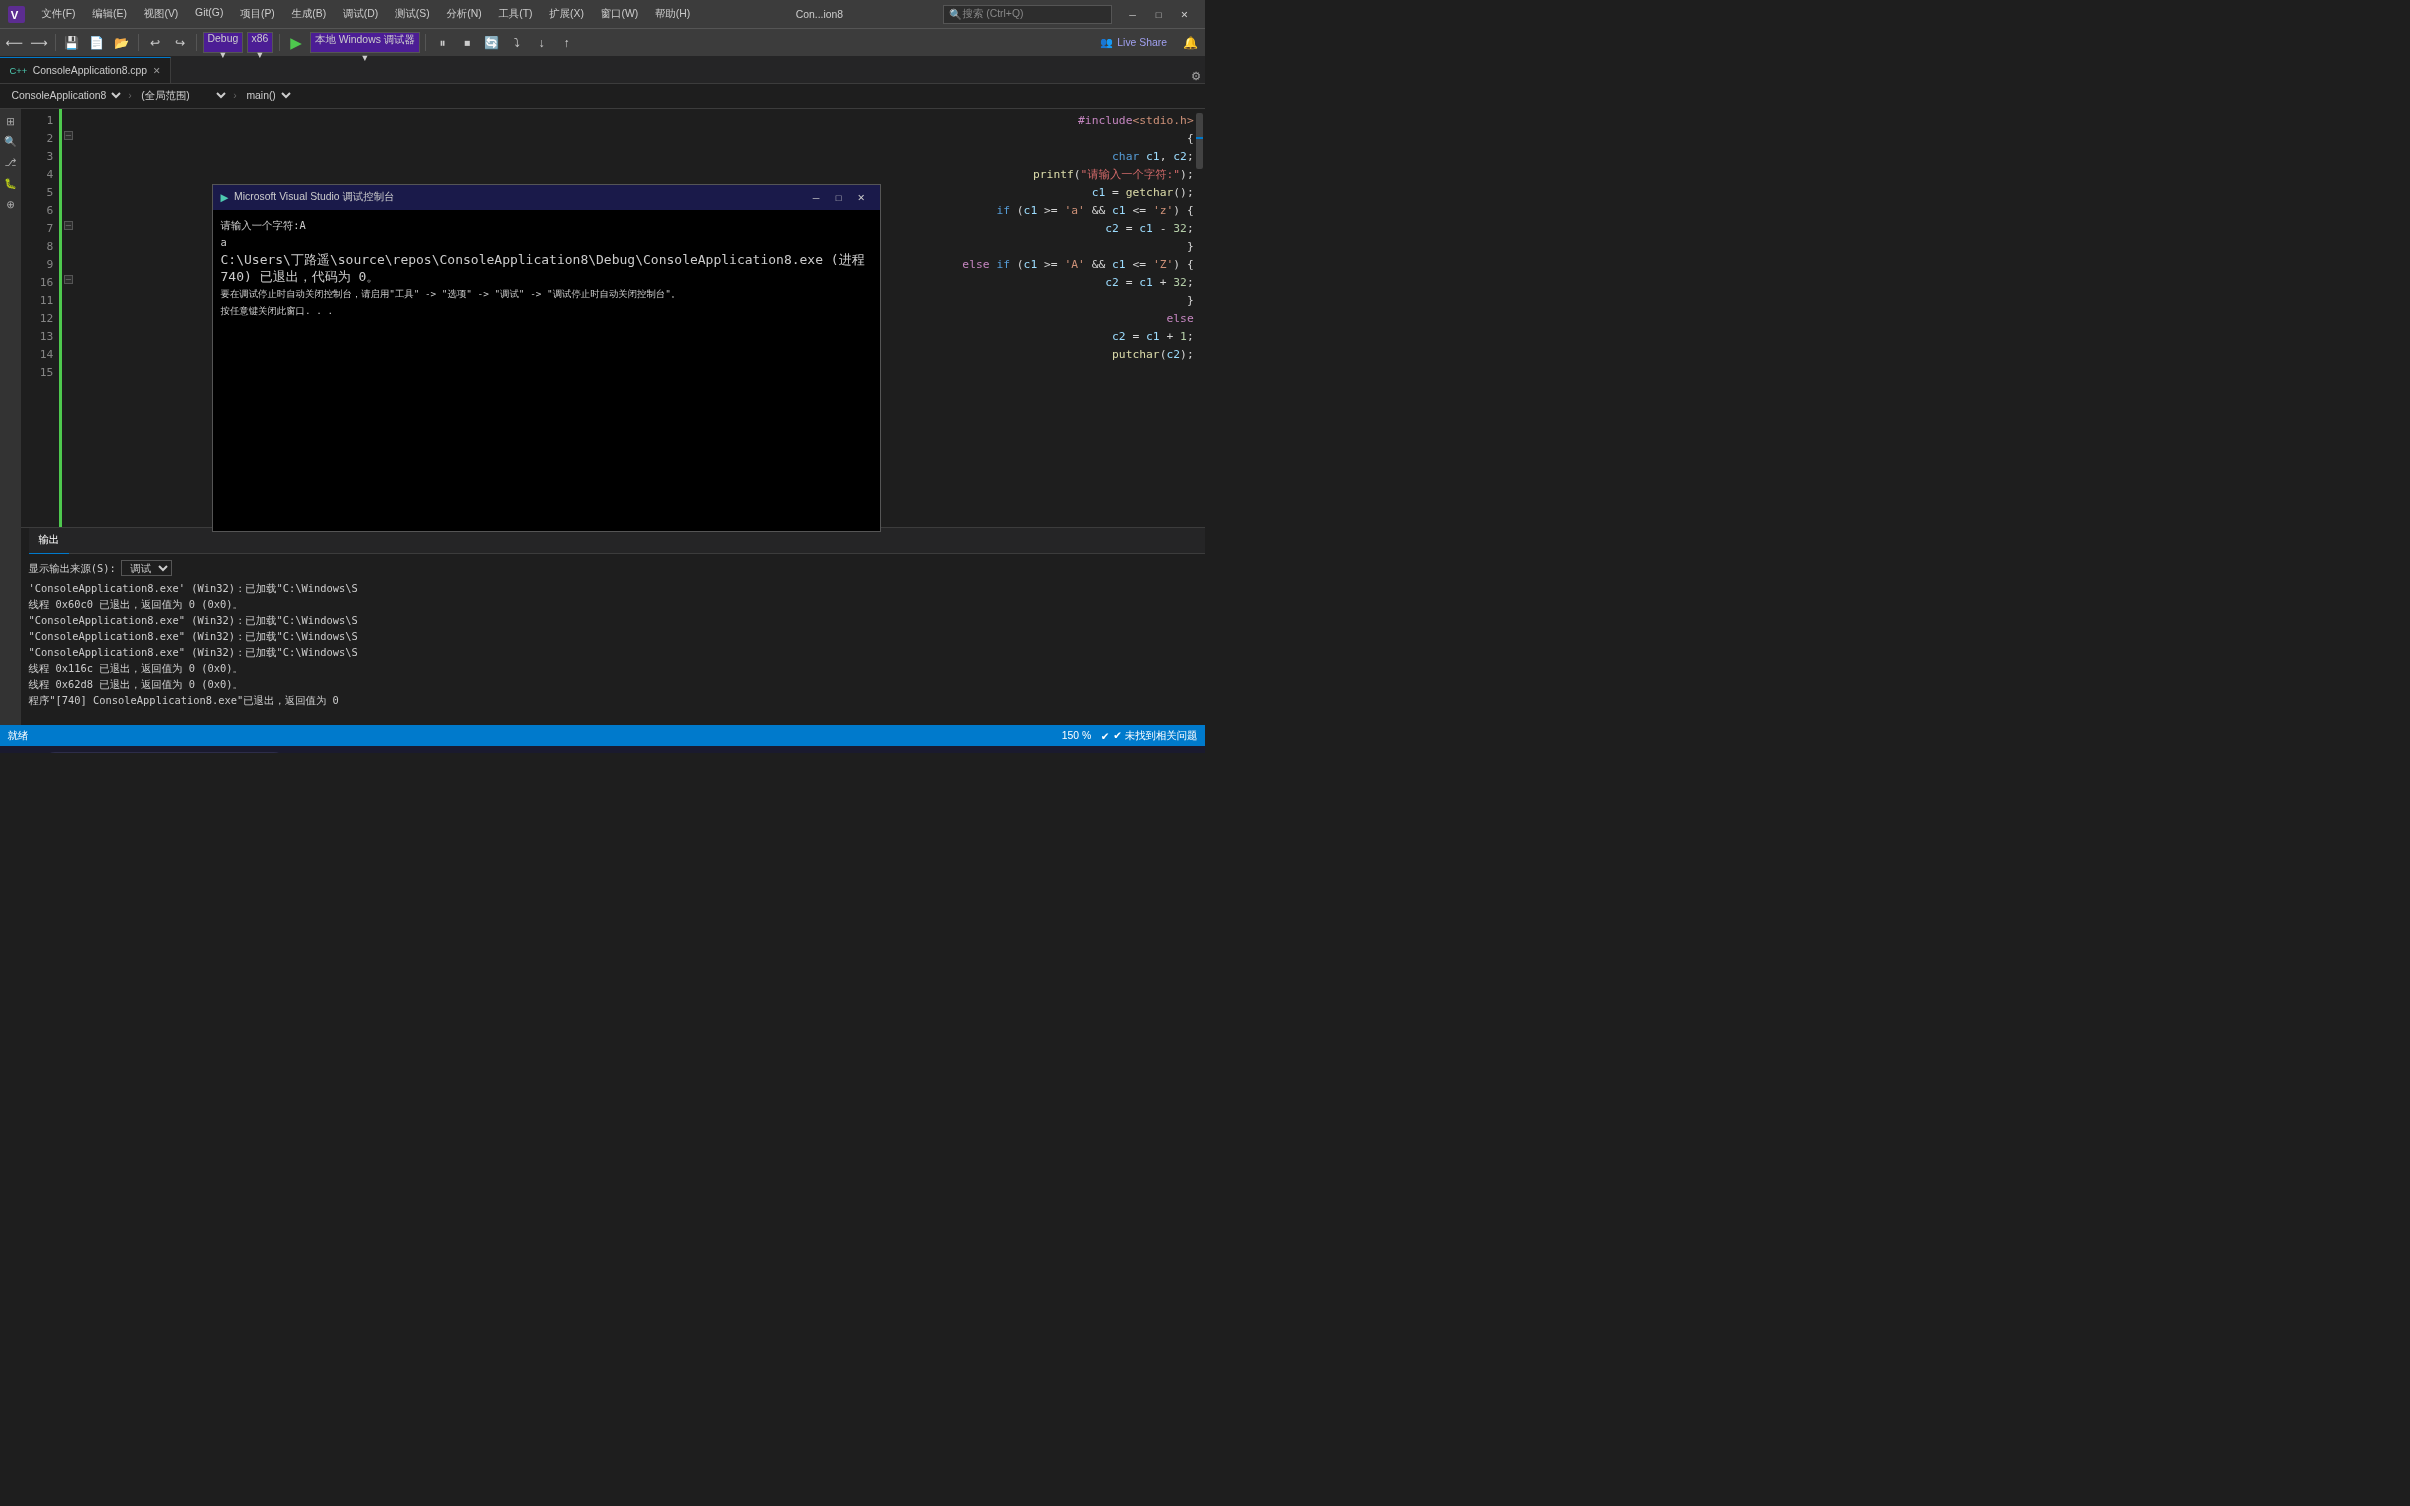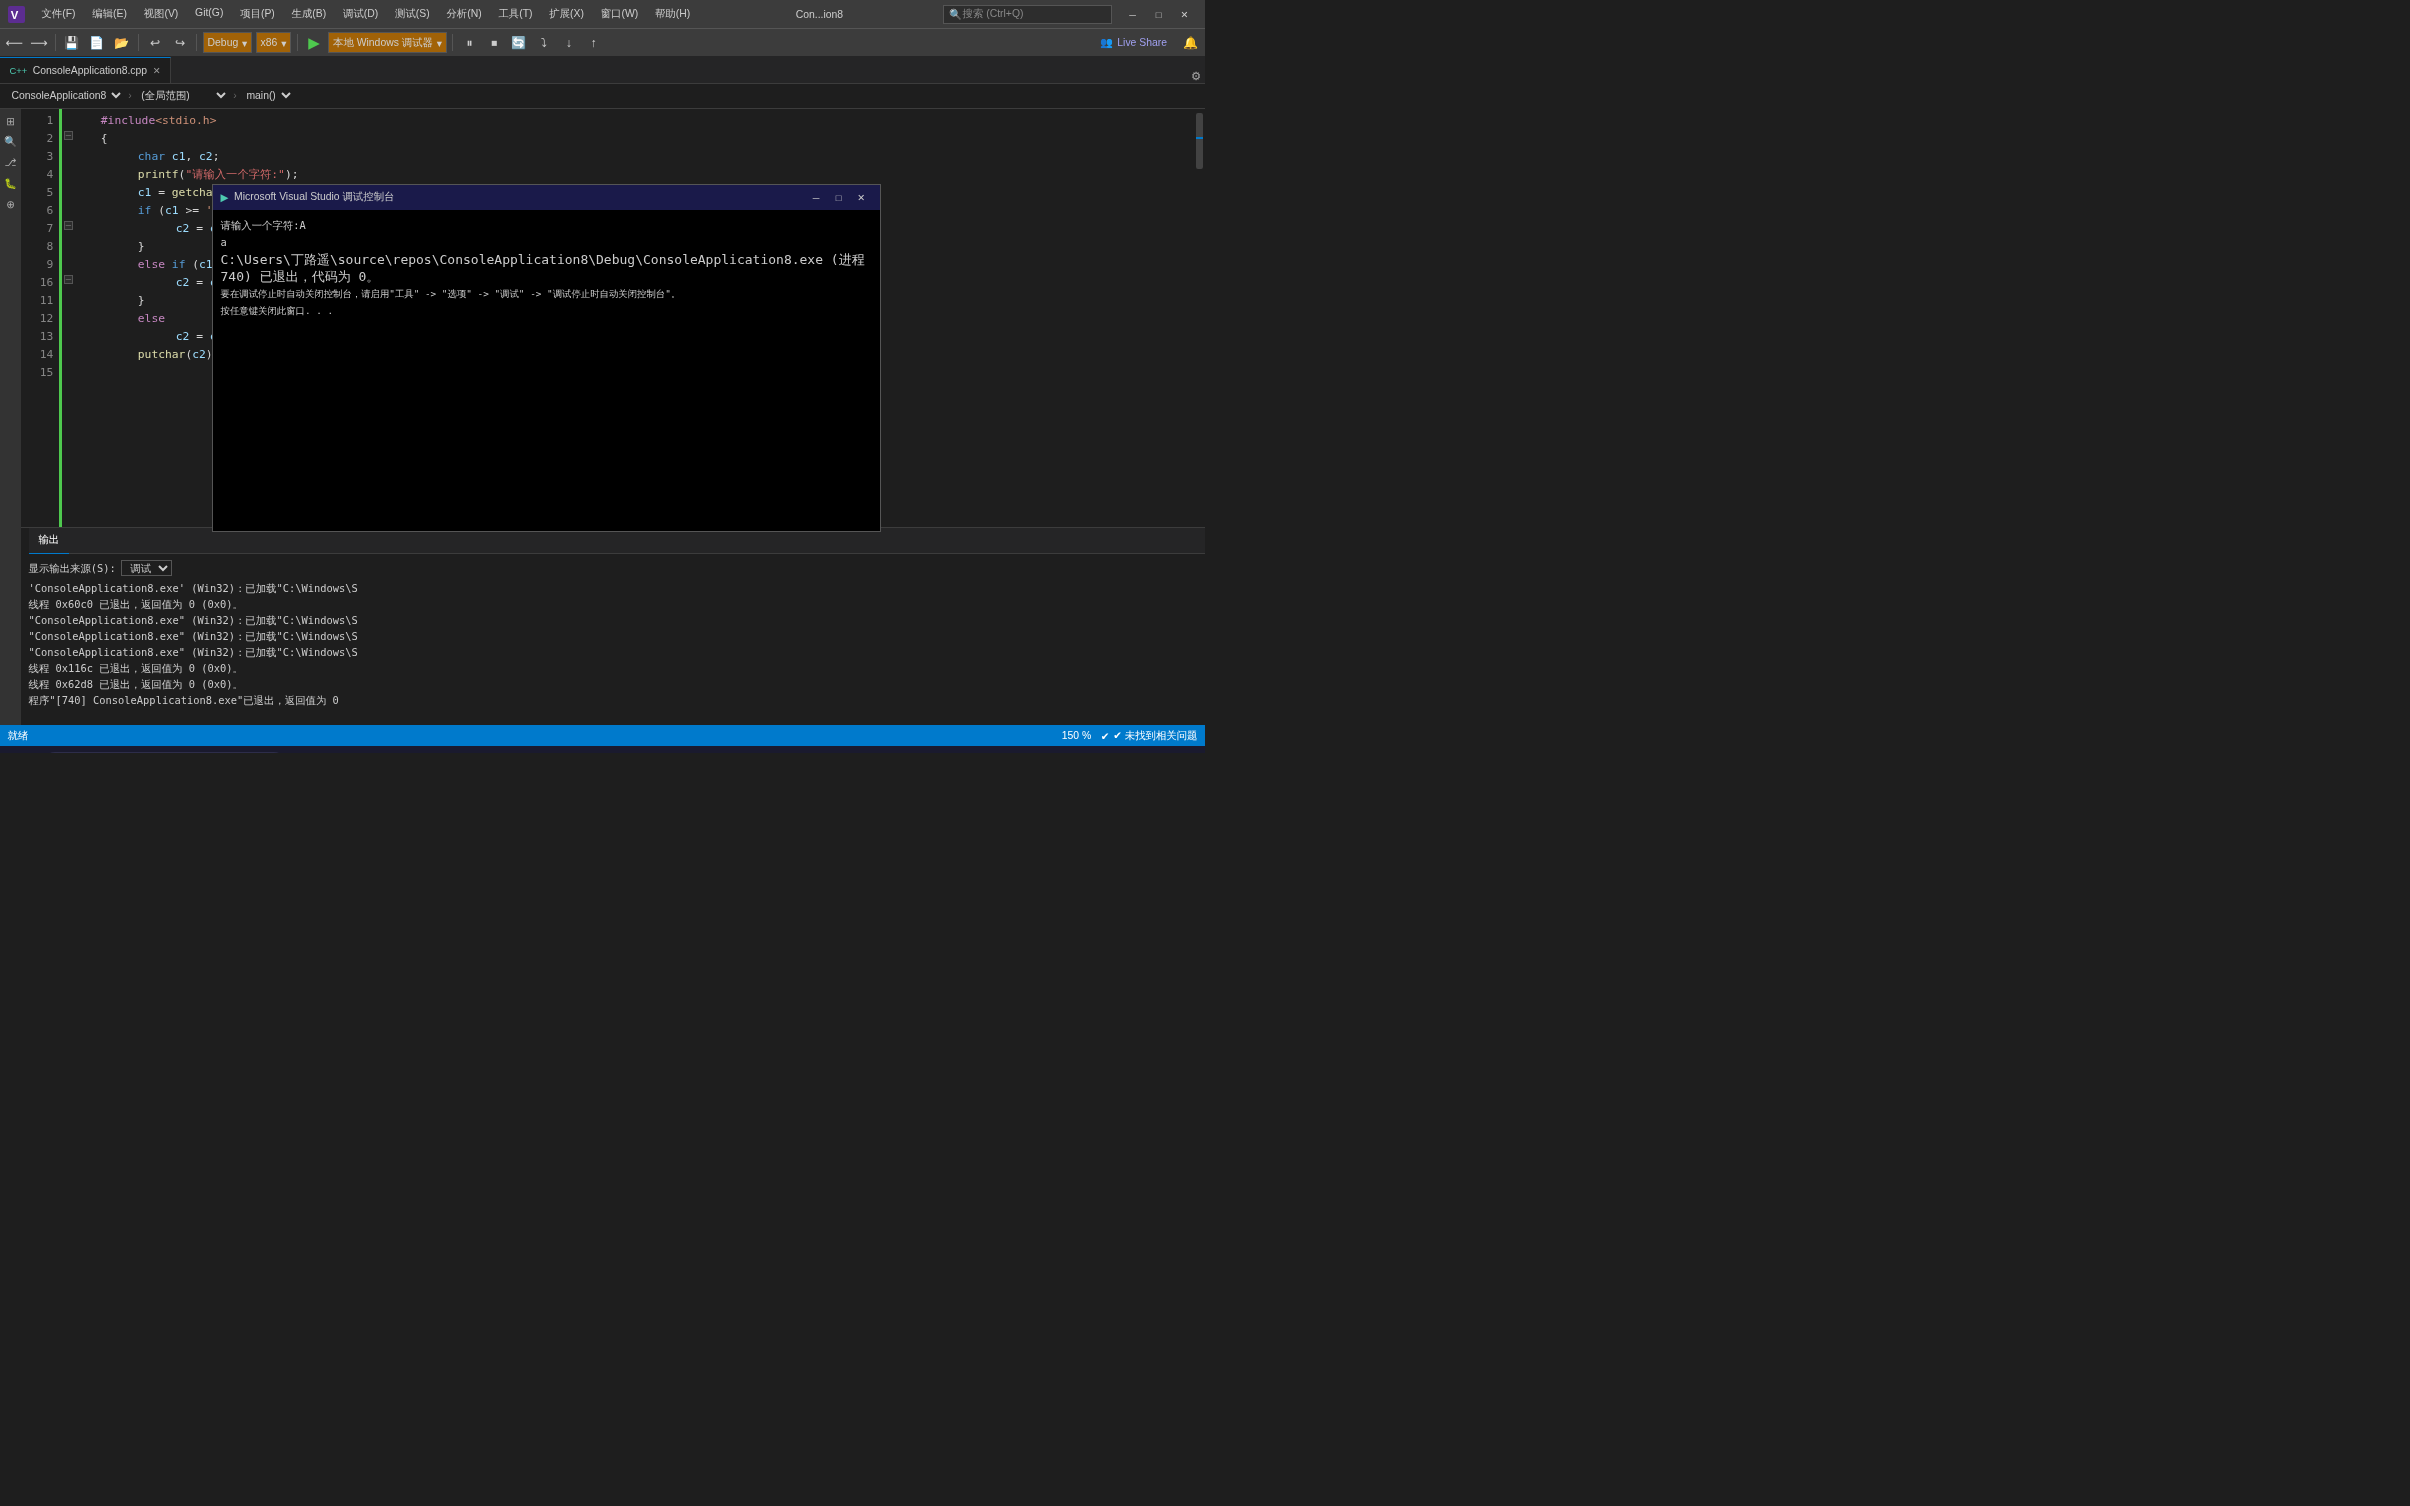--- a/index.html
+++ b/index.html
@@ -97,29 +97,30 @@
       border-radius: 1.9px;
     }
     .toolbar-separator {
       width: 0.9px;
       height: 17px;
       background: #555;
       margin: 0 1.9px;
     }
     .toolbar-dropdown {
       height: 21px;
-      background: #a16207;
+      background: #4c1d95;
       border: 0.9px solid #555;
       color: #ccc;
       font-size: 10.4px;
       padding: 0 3.8px;
       cursor: pointer;
       display: flex;
       align-items: center;
       gap: 3.8px;
+      flex-direction: column;
     }
     .run-btn {
       color: #4ec94e;
       font-size: 15px;
     }
     .live-share {
       display: flex;
       align-items: center;
       gap: 3.8px;
       color: #a0a0f0;
@@ -271,20 +272,21 @@
       padding: 3.8px 0;
       overflow: hidden;
       position: relative;
     }
     .code-line {
       height: 18px;
       padding-left: 3.8px;
       white-space: pre;
       display: flex;
       align-items: center;
+      justify-content: flex-end;
     }
 
     
     .kw { color: #569cd6; }
     .kw2 { color: #c586c0; }
     .fn { color: #dcdcaa; }
     .str-red { color: #d16969; }
     .num { color: #b5cea8; }
     .var { color: #9cdcfe; }
     .inc { color: #c586c0; }

